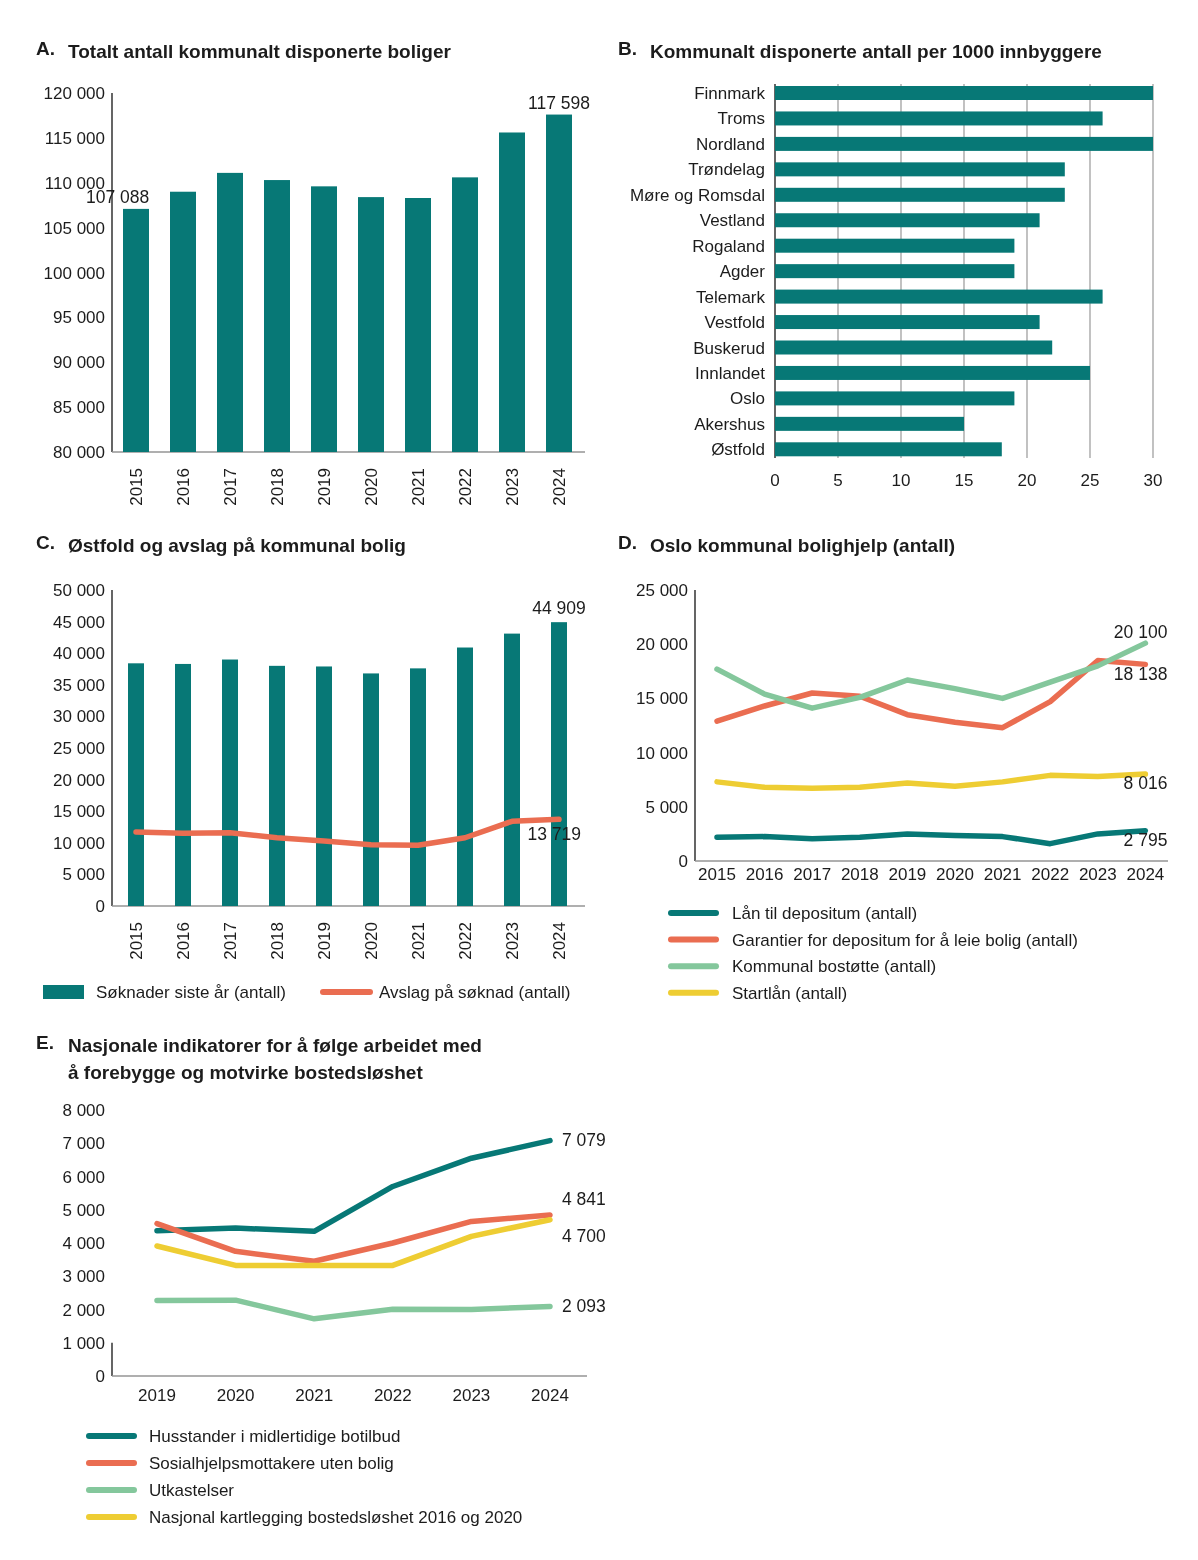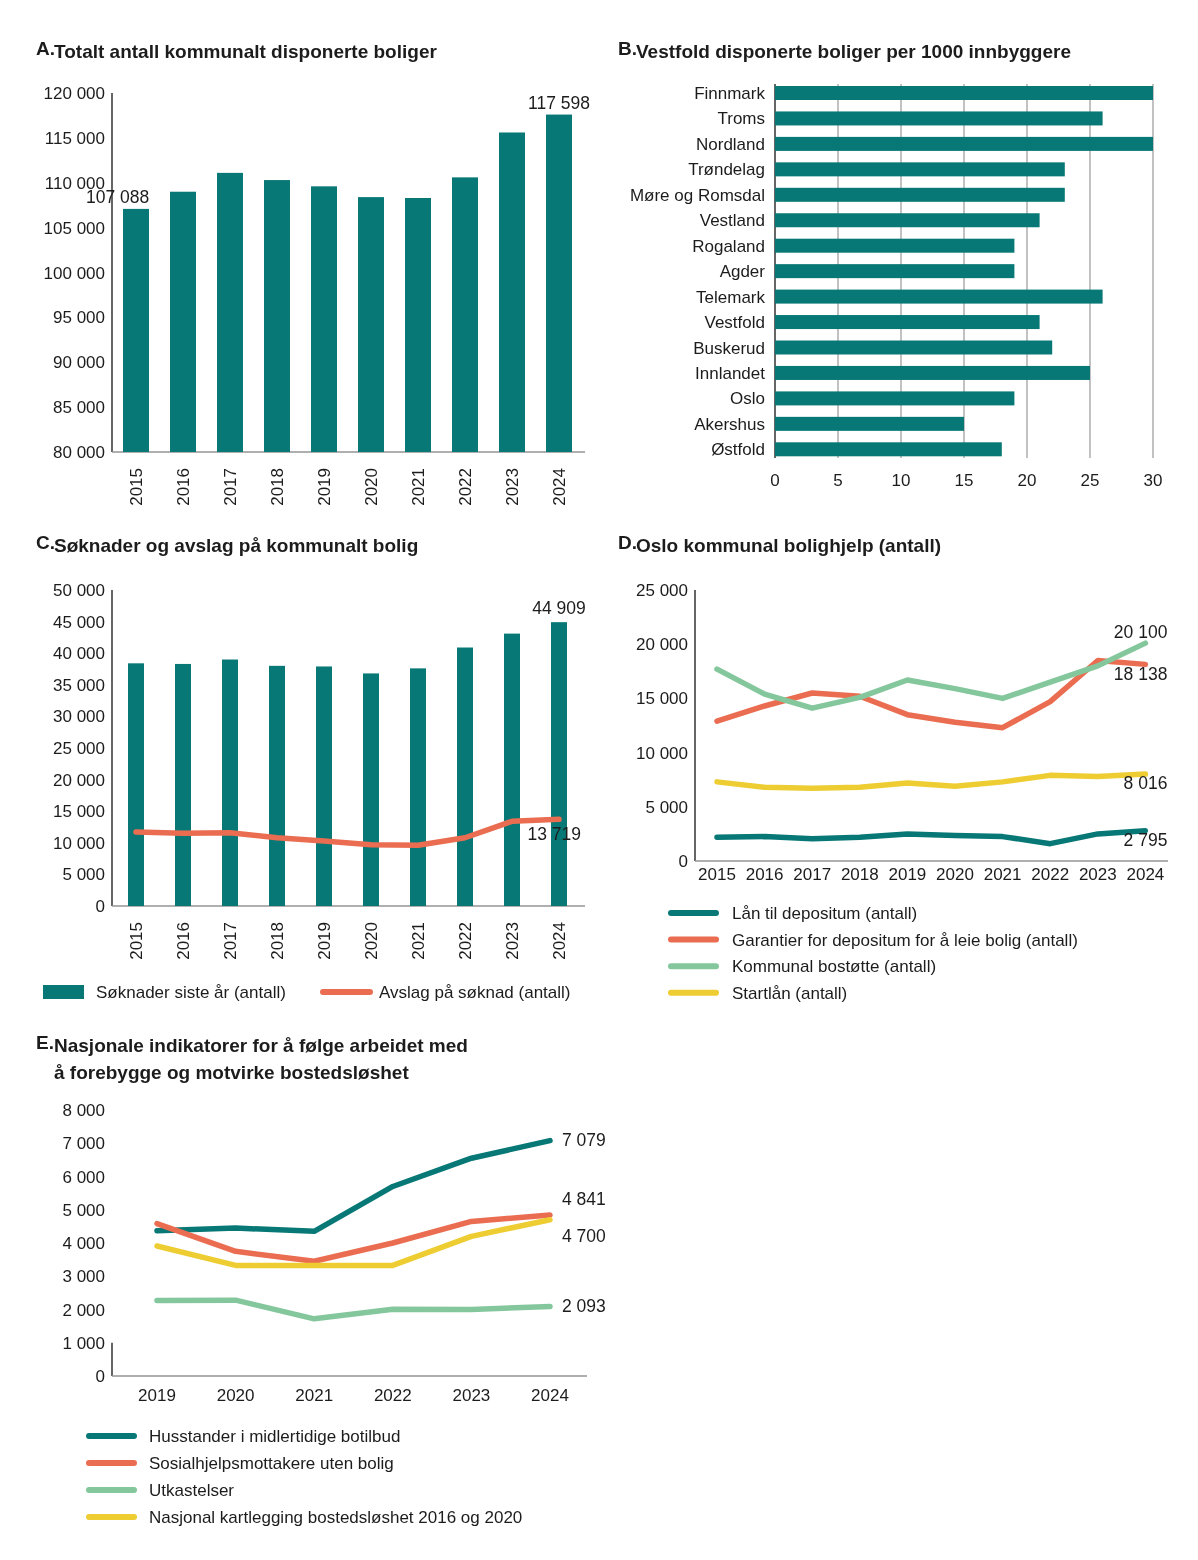--- a/index.html
+++ b/index.html
@@ -3,21 +3,21 @@
 <meta charset="utf-8">
 <style>
   html,body{margin:0;padding:0;}
   body{
     width:1198px;height:1560px;background:#ffffff;position:relative;
     font-family:"Liberation Sans", sans-serif;color:#1c1c1c;overflow:hidden;
   }
   .panel{position:absolute;}
   .panel h2{position:absolute;top:10px;left:0;margin:0;font-size:19px;font-weight:bold;color:#1c1c1c;width:100%;}
   .plabel{position:absolute;left:6px;top:0;white-space:nowrap;}
-  .ptitle{position:absolute;left:24px;top:0;line-height:27px;white-space:nowrap;}
+  .ptitle{position:absolute;left:38px;top:0;line-height:27px;white-space:nowrap;}
   .panel svg{position:absolute;left:0;top:0;}
   svg text{font-family:"Liberation Sans", sans-serif;fill:#1c1c1c;}
 </style>
 </head>
 <body>
 
 <div>
 
   <section class="panel" style="left:30px;top:28px;width:575px;height:494px;">
     <h2>
@@ -67,21 +67,21 @@
         <g>
           <text x="56" y="174.8852" font-size="17.5" text-anchor="start">107 088</text>
           <text x="529" y="80.55795" font-size="17.5" text-anchor="middle">117 598</text>
         </g>
       </svg>
   </section>
 
   <section class="panel" style="left:612px;top:28px;width:586px;height:494px;">
     <h2>
       <span class="plabel">B.</span>
-      <span class="ptitle">Vestfold disponerte boliger per 1000 innbyggere</span>
+      <span class="ptitle">Kommunalt disponerte antall per 1000 innbyggere</span>
     </h2>
     <svg width="586" height="494" viewBox="0 0 586 494">
         <g>
           <line x1="163" y1="56" x2="163" y2="430" stroke="#3f3f3f" stroke-width="1.6"></line>
           <line x1="226" y1="56" x2="226" y2="430" stroke="#8f8f8f" stroke-width="1.1"></line>
           <line x1="289" y1="56" x2="289" y2="430" stroke="#8f8f8f" stroke-width="1.1"></line>
           <line x1="352" y1="56" x2="352" y2="430" stroke="#8f8f8f" stroke-width="1.1"></line>
           <line x1="415" y1="56" x2="415" y2="430" stroke="#8f8f8f" stroke-width="1.1"></line>
           <line x1="478" y1="56" x2="478" y2="430" stroke="#8f8f8f" stroke-width="1.1"></line>
           <line x1="541" y1="56" x2="541" y2="430" stroke="#8f8f8f" stroke-width="1.1"></line>
@@ -128,21 +128,21 @@
           <text x="153" y="376.4" font-size="17" text-anchor="end">Oslo</text>
           <text x="153" y="401.84999999999997" font-size="17" text-anchor="end">Akershus</text>
           <text x="153" y="427.3" font-size="17" text-anchor="end">Østfold</text>
         </g>
       </svg>
   </section>
 
   <section class="panel" style="left:30px;top:522px;width:575px;height:500px;">
     <h2>
       <span class="plabel">C.</span>
-      <span class="ptitle">Søknader og avslag på kommunalt bolig</span>
+      <span class="ptitle">Østfold og avslag på kommunal bolig</span>
     </h2>
     <svg width="575" height="500" viewBox="0 0 575 500">
         <g>
           <text x="75" y="390" font-size="17" text-anchor="end">0</text>
           <text x="75" y="358.4" font-size="17" text-anchor="end">5&nbsp;000</text>
           <text x="75" y="326.8" font-size="17" text-anchor="end">10&nbsp;000</text>
           <text x="75" y="295.2" font-size="17" text-anchor="end">15&nbsp;000</text>
           <text x="75" y="263.6" font-size="17" text-anchor="end">20&nbsp;000</text>
           <text x="75" y="232" font-size="17" text-anchor="end">25&nbsp;000</text>
           <text x="75" y="200.4" font-size="17" text-anchor="end">30&nbsp;000</text>

